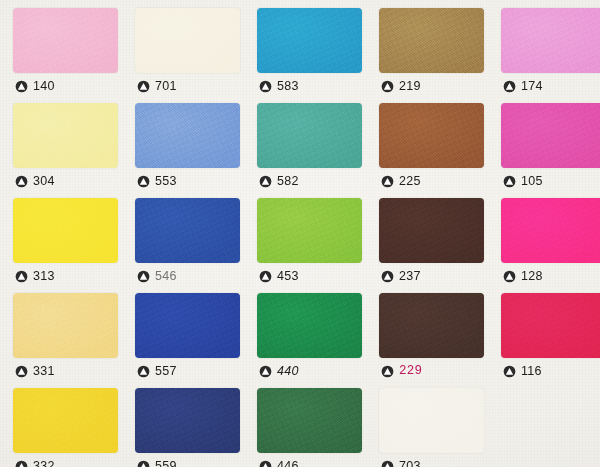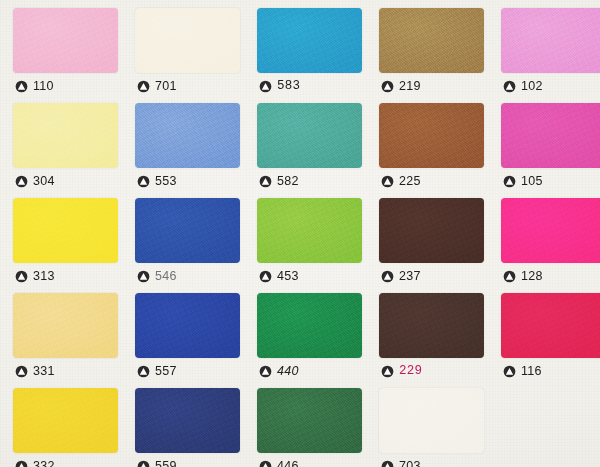--- a/index.html
+++ b/index.html
@@ -76,61 +76,61 @@
 <div id="paper"></div>
 
 <div id="grid">
     <div class="cell">
       <div class="swatch" style="background: rgb(243, 184, 210);"></div>
       <div class="label">
         <svg class="care-icon" viewBox="0 0 20 20">
           <circle cx="10" cy="10" r="9" fill="#2b2b2b"></circle>
           <path d="M10 4.6 L15.3 14.4 Q15.6 15 14.9 15 L5.1 15 Q4.4 15 4.7 14.4 Z" fill="#ffffff"></path>
         </svg>
-        <span class="code" style="color: rgb(32, 32, 30);">110</span>
+        <span class="code" style="color: rgb(32, 32, 30);">140</span>
       </div>
     </div>
     <div class="cell">
       <div class="swatch" style="background: rgb(246, 241, 226);"></div>
       <div class="label">
         <svg class="care-icon" viewBox="0 0 20 20">
           <circle cx="10" cy="10" r="9" fill="#2b2b2b"></circle>
           <path d="M10 4.6 L15.3 14.4 Q15.6 15 14.9 15 L5.1 15 Q4.4 15 4.7 14.4 Z" fill="#ffffff"></path>
         </svg>
         <span class="code" style="color: rgb(32, 32, 30);">701</span>
       </div>
     </div>
     <div class="cell">
       <div class="swatch" style="background: rgb(42, 159, 203);"></div>
       <div class="label">
         <svg class="care-icon" viewBox="0 0 20 20">
           <circle cx="10" cy="10" r="9" fill="#2b2b2b"></circle>
           <path d="M10 4.6 L15.3 14.4 Q15.6 15 14.9 15 L5.1 15 Q4.4 15 4.7 14.4 Z" fill="#ffffff"></path>
         </svg>
-        <span class="code" style="color: rgb(32, 32, 30); font-family: Liberation Mono, monospace;">583</span>
+        <span class="code" style="color: rgb(32, 32, 30);">583</span>
       </div>
     </div>
     <div class="cell">
       <div class="swatch" style="background: rgb(165, 133, 79);"></div>
       <div class="label">
         <svg class="care-icon" viewBox="0 0 20 20">
           <circle cx="10" cy="10" r="9" fill="#2b2b2b"></circle>
           <path d="M10 4.6 L15.3 14.4 Q15.6 15 14.9 15 L5.1 15 Q4.4 15 4.7 14.4 Z" fill="#ffffff"></path>
         </svg>
         <span class="code" style="color: rgb(32, 32, 30);">219</span>
       </div>
     </div>
     <div class="cell">
       <div class="swatch" style="background: rgb(235, 155, 216);"></div>
       <div class="label">
         <svg class="care-icon" viewBox="0 0 20 20">
           <circle cx="10" cy="10" r="9" fill="#2b2b2b"></circle>
           <path d="M10 4.6 L15.3 14.4 Q15.6 15 14.9 15 L5.1 15 Q4.4 15 4.7 14.4 Z" fill="#ffffff"></path>
         </svg>
-        <span class="code" style="color: rgb(32, 32, 30);">102</span>
+        <span class="code" style="color: rgb(32, 32, 30);">174</span>
       </div>
     </div>
     <div class="cell">
       <div class="swatch" style="background: rgb(244, 237, 164);"></div>
       <div class="label">
         <svg class="care-icon" viewBox="0 0 20 20">
           <circle cx="10" cy="10" r="9" fill="#2b2b2b"></circle>
           <path d="M10 4.6 L15.3 14.4 Q15.6 15 14.9 15 L5.1 15 Q4.4 15 4.7 14.4 Z" fill="#ffffff"></path>
         </svg>
         <span class="code" style="color: rgb(32, 32, 30);">304</span>

